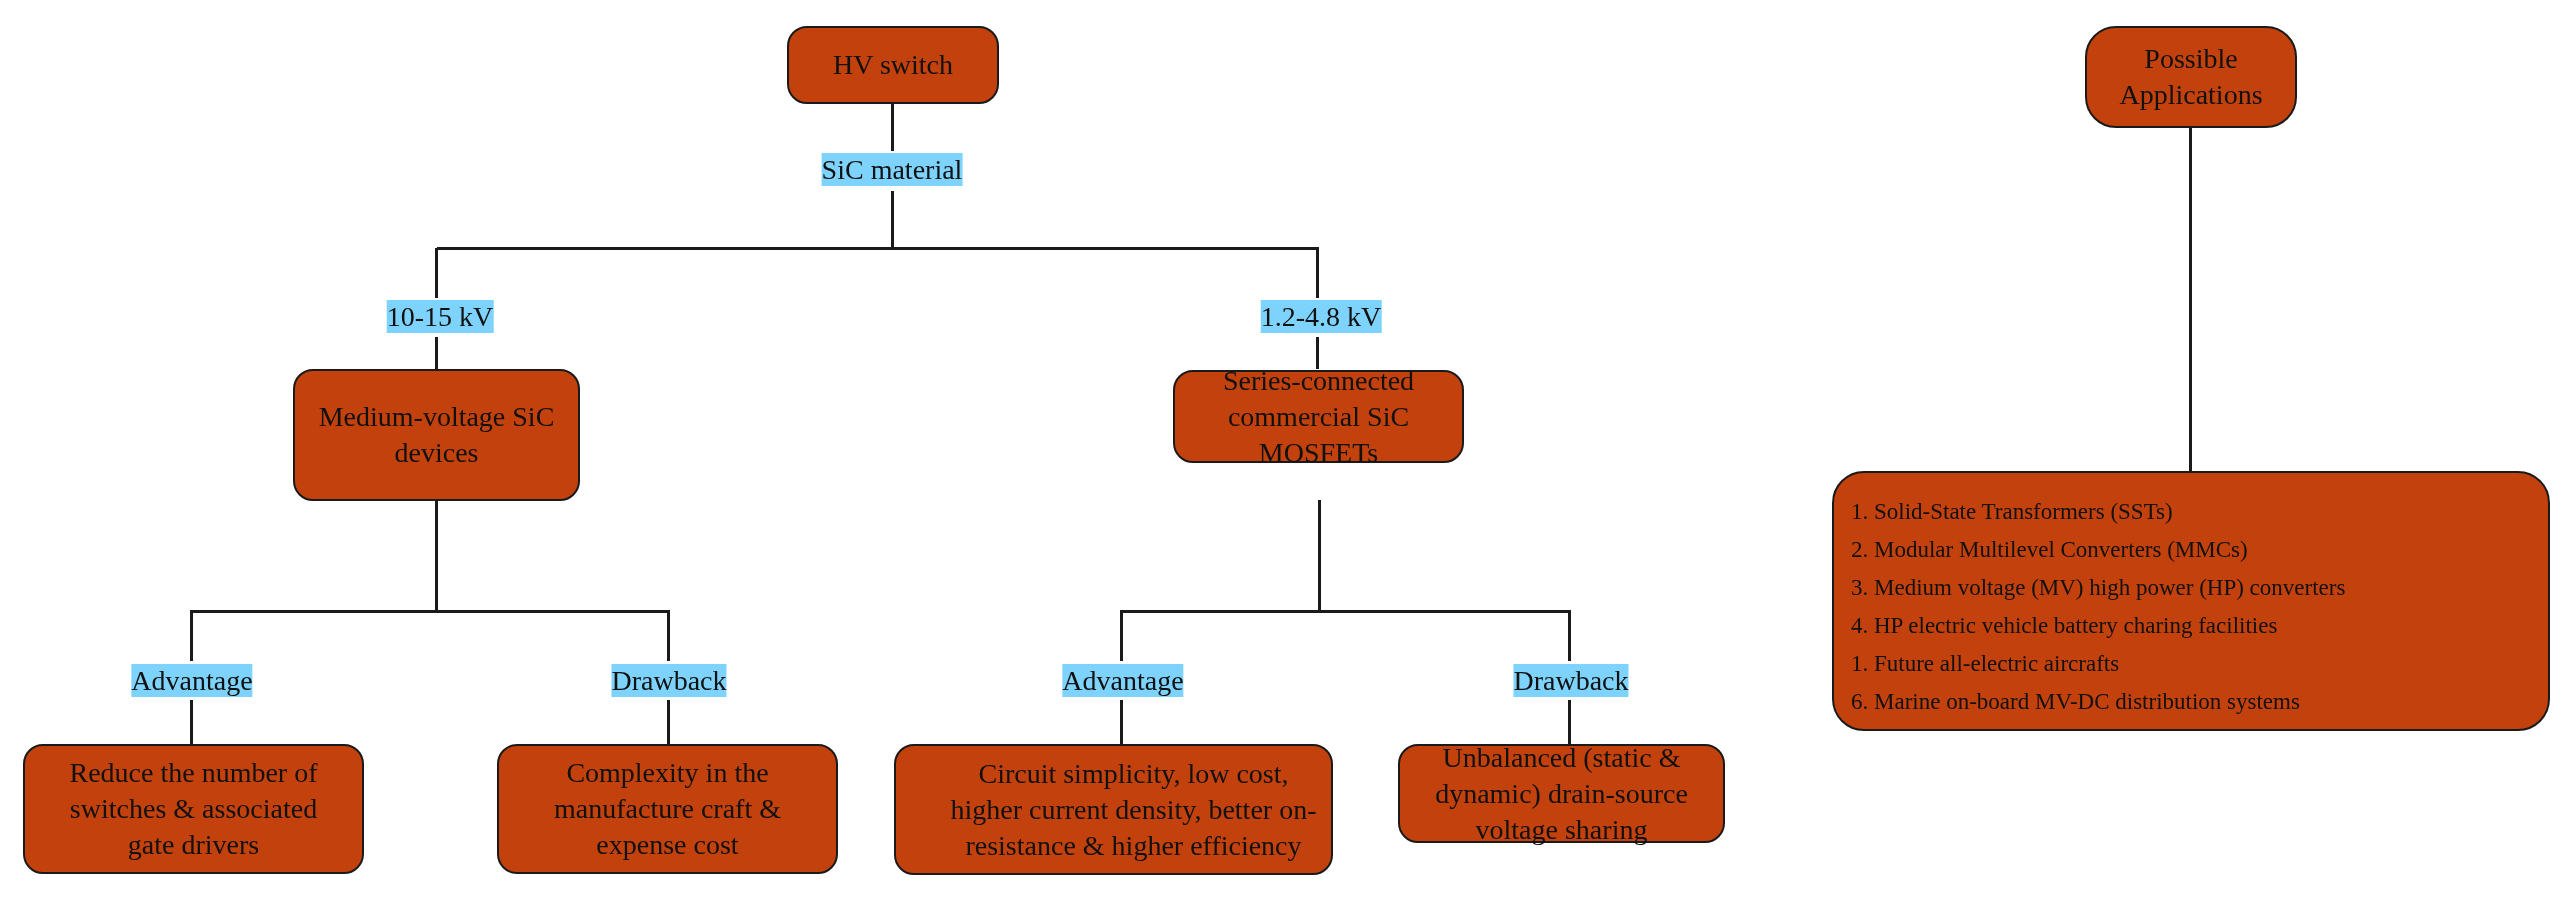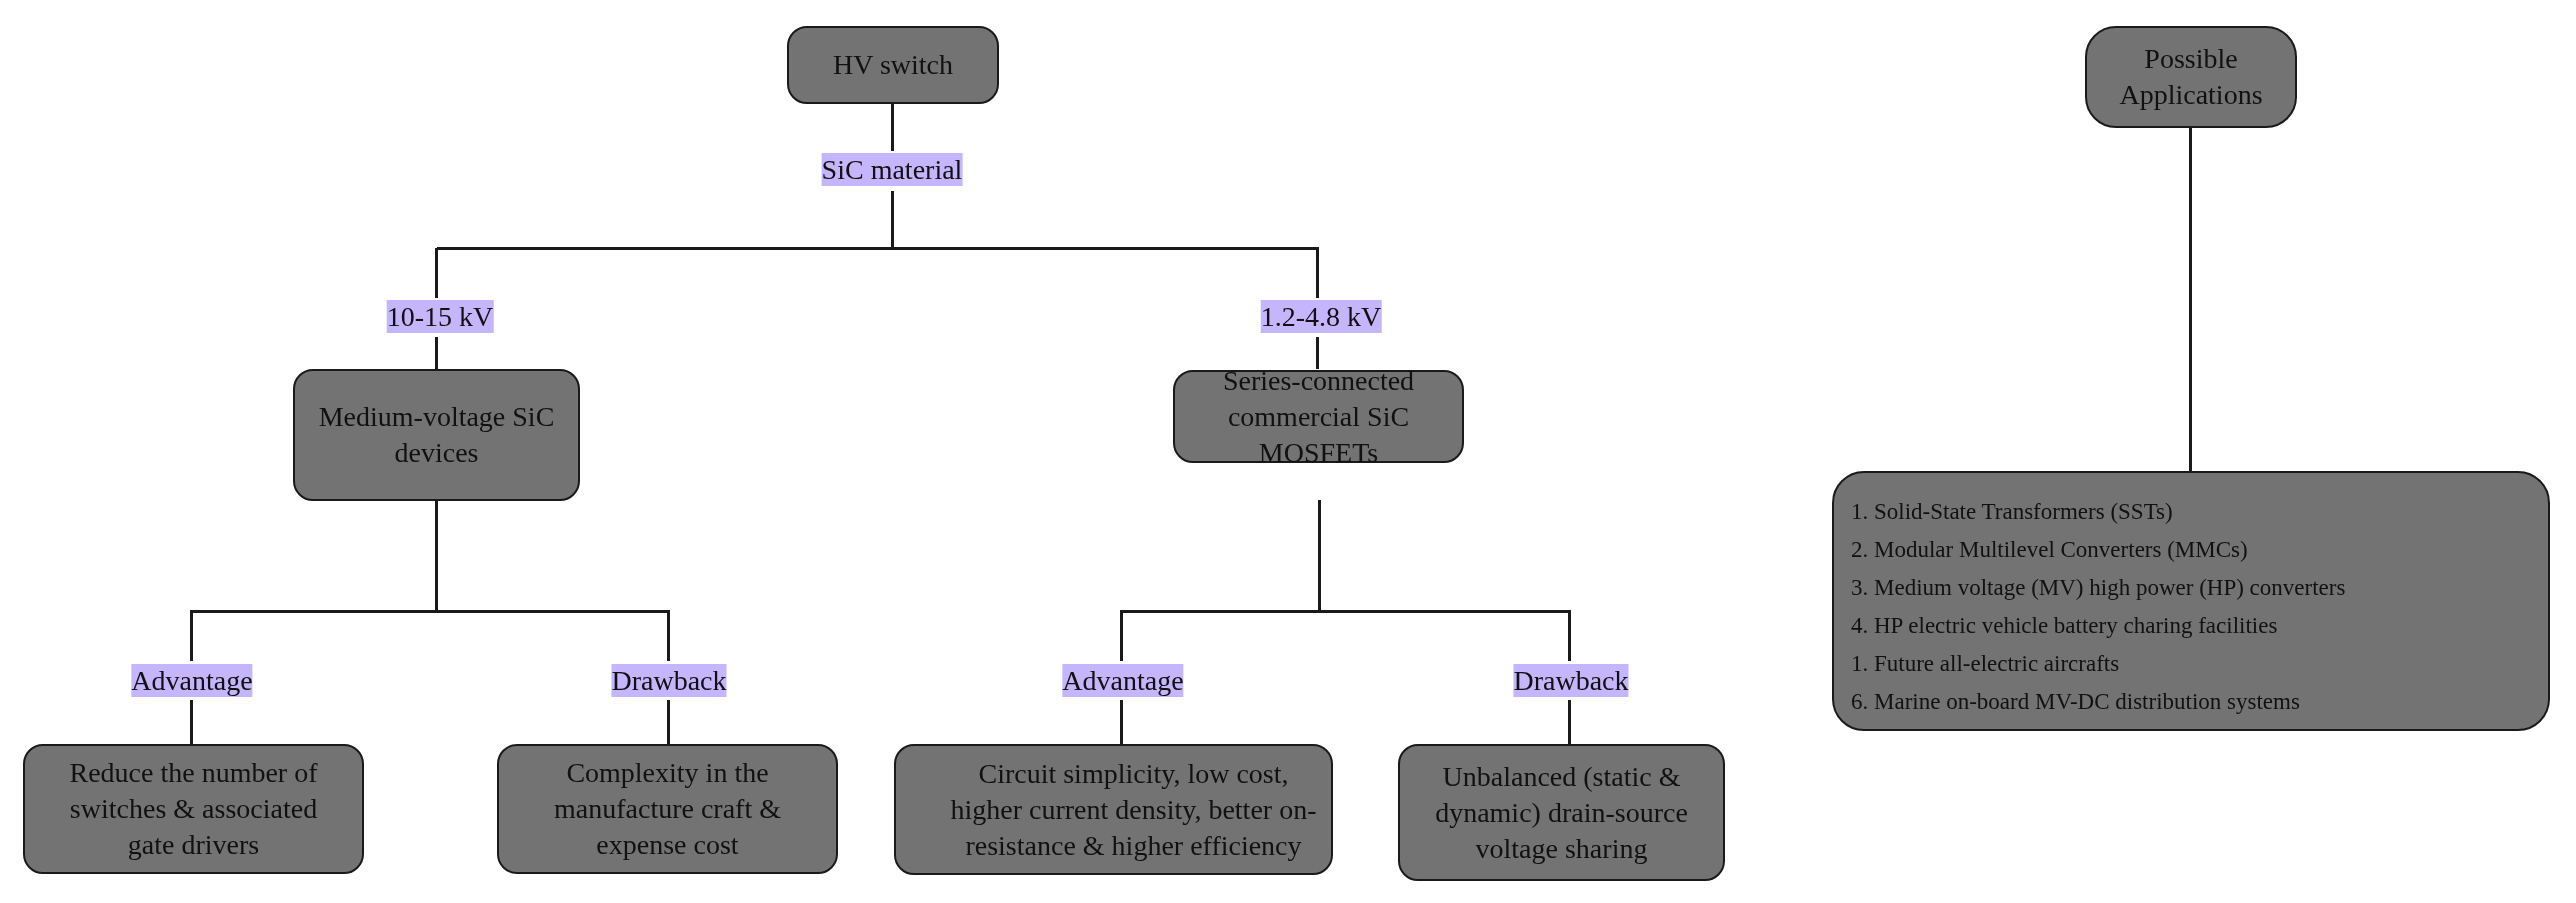--- a/index.html
+++ b/index.html
@@ -13,39 +13,39 @@
     height: 903px;
     background: #ffffff;
     font-family: "Liberation Serif", "DejaVu Serif", serif;
     color: #111111;
   }
   .box {
     position: absolute;
     box-sizing: border-box;
     border: 2.6px solid #1a1a1a;
     border-radius: 20px;
-    background: #737373;
+    background: #c2410c;
     display: flex;
     align-items: center;
     justify-content: center;
     text-align: center;
     font-family: Liberation Serif, serif;
   }
   .box-text {
     font-size: 28px;
     line-height: 36px;
     white-space: pre-line;
   }
   .label {
     position: absolute;
     transform: translateX(-50%);
     font-size: 28px;
     line-height: 33px;
     white-space: nowrap;
-    background: #c4b5fd;
+    background: #7dd3fc;
     text-align: center;
   }
   .line {
     position: absolute;
     background: #1a1a1a;
   }
   .line.v { width: 2.6px; }
   .line.h { height: 2.6px; }
   #apps-list-box {
     border-radius: 32px;
@@ -121,21 +121,21 @@
     <span class="box-text">Complexity in the
 manufacture craft &amp;
 expense cost</span>
   </div>
 
   <div class="box" style="left:894px; top:744px; width:439px; height:131px;padding-left:40px;">
     <span class="box-text">Circuit simplicity, low cost,
 higher current density, better on-
 resistance &amp; higher efficiency</span>
   </div>
-  <div class="box" style="left:1398px; top:744px; width:327px; height:137px;">
+  <div class="box" style="left:1398px; top:744px; width:327px; height:99px;">
     <span class="box-text">Unbalanced (static &amp;
 dynamic) drain-source
 voltage sharing</span>
   </div>
 
   <div class="box" style="left:2085px; top:26px; width:212px; height:102px;border-radius:31px;">
     <span class="box-text">Possible
 Applications</span>
   </div>
   <div class="line v" style="left:2189px; top:128px; height:343px;"></div>

